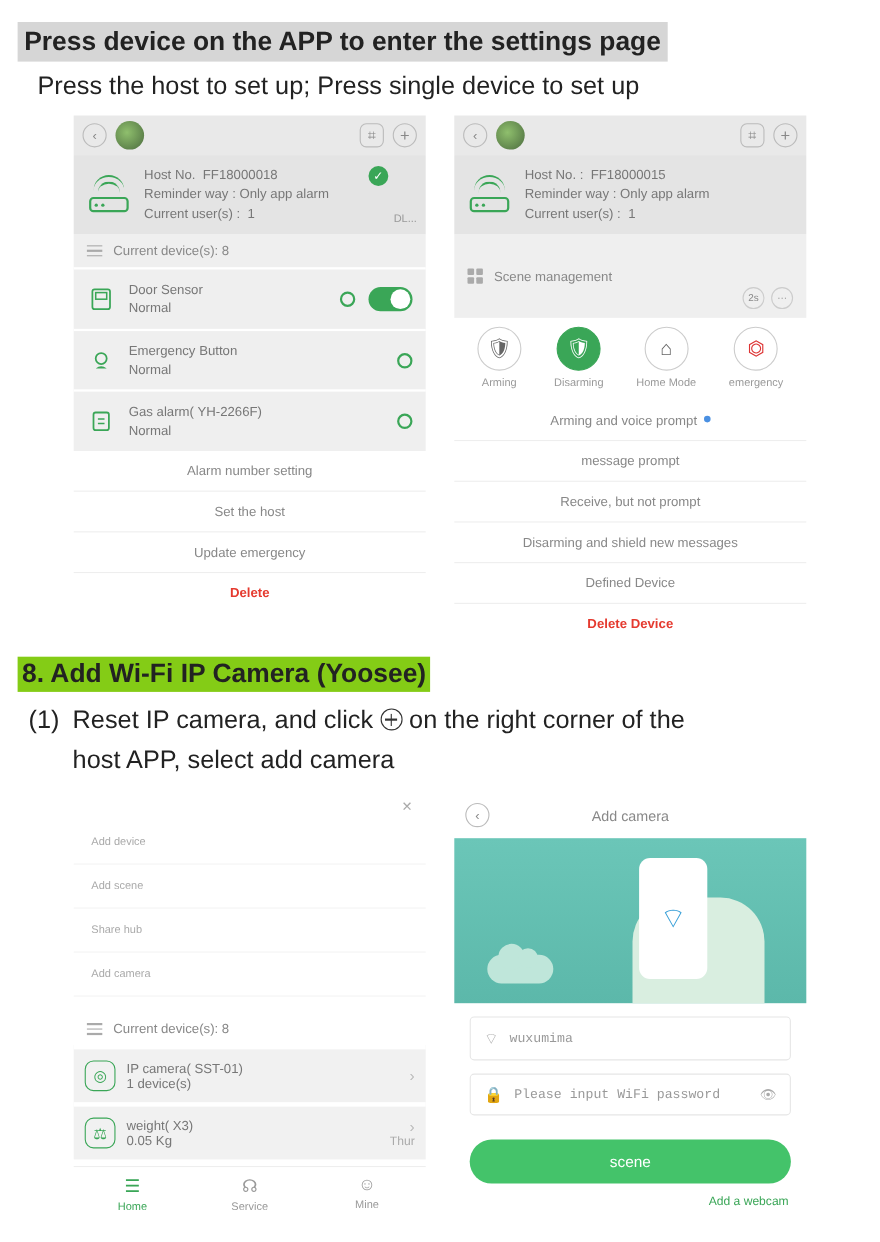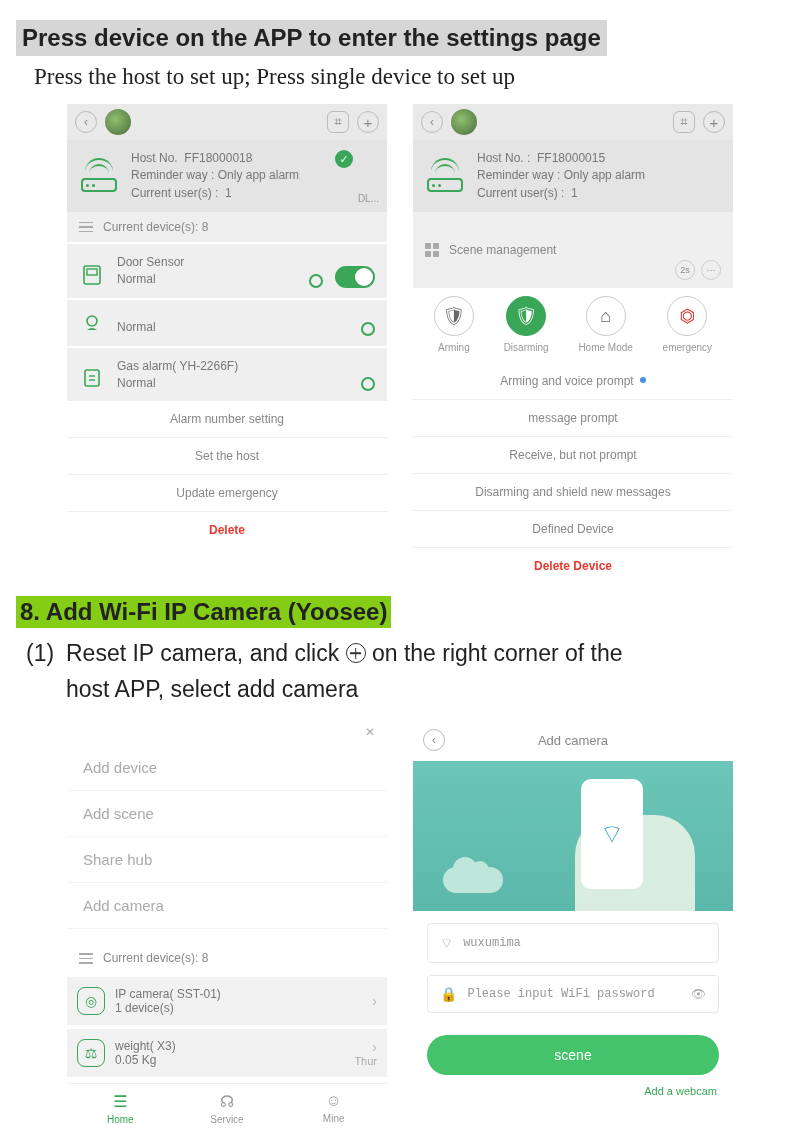--- a/index.html
+++ b/index.html
@@ -1,19 +1,19 @@
 <!DOCTYPE html>
 <html><head>
 <meta charset="utf-8">
 <style>
   * { box-sizing: border-box; margin: 0; padding: 0; }
   body { font-family: -apple-system, Helvetica, Arial, sans-serif; width: 800px; background: #fff; color: #222; }
   .page { padding: 20px 16px; }
   .heading { background: #d6d6d6; font-weight: 700; font-size: 24px; padding: 4px 6px; display: inline-block; }
-  .subheading { font-size: 23px; padding: 8px 18px 14px; font-family: Liberation Serif, serif; }
+  .subheading { font-size: 23px; padding: 8px 18px 14px; }
   .section-title { font-weight: 700; font-size: 24px; background: #84cc16; padding: 2px 4px; display: inline-block; margin-top: 6px; }
   .step-text { font-size: 23px; padding: 8px 10px 12px 10px; line-height: 1.55; }
   .step-text .num { display:inline-block; width:40px; }
   .plus-inline { display:inline-block; width:20px; height:20px; border:1.6px solid #333; border-radius:50%; position:relative; vertical-align:-2px;}
   .plus-inline::before, .plus-inline::after { content:""; position:absolute; background:#333; }
   .plus-inline::before { left:50%; top:20%; width:1.6px; height:60%; transform:translateX(-50%); }
   .plus-inline::after  { top:50%; left:20%; height:1.6px; width:60%; transform:translateY(-50%); }
 
   .shots-row { display:flex; gap:26px; justify-content:center; margin-bottom:6px;}
   .phone { width:320px; font-size:12px; color:#777; background:#fff; }
@@ -36,39 +36,39 @@
   .host-dl { position:absolute; right:8px; bottom:8px; font-size:10px; color:#999;}
 
   .sec-head { background:#efefef; display:flex; align-items:center; padding:8px 12px; gap:10px; color:#888;}
   .sec-head .ham { display:flex; flex-direction:column; gap:3px;}
   .sec-head .ham span { display:block; width:14px; height:1.5px; background:#aaa;}
   .sec-head .grid4 { display:grid; grid-template-columns:6px 6px; grid-template-rows:6px 6px; gap:2px;}
   .sec-head .grid4 span { background:#aaa; border-radius:1px;}
   .sec-head .chips { margin-left:auto; display:flex; gap:6px;margin-top:40px;}
   .sec-head .chip { width:20px; height:20px; border:1px solid #ccc; border-radius:50%; display:flex; align-items:center; justify-content:center; font-size:9px;}
 
-  .dev-row { background:#efefef; padding:10px 12px; display:flex; align-items:flex-end; gap:12px; border-top:2px solid #fff;}
+  .dev-row { background:#efefef; padding:10px 12px; display:flex; align-items:center; gap:12px; border-top:2px solid #fff;}
   .dev-icn { width:26px; height:26px; display:flex; align-items:center; justify-content:center; color:#3aa657;}
   .dev-txt { flex:1; line-height:1.4;}
   .dot-green { width:14px; height:14px; border:2px solid #3aa657; border-radius:50%; }
   .toggle { width:40px; height:22px; background:#3aa657; border-radius:11px; position:relative;}
   .toggle::after { content:""; position:absolute; right:2px; top:2px; width:18px; height:18px; background:#fff; border-radius:50%;}
 
   .plain-list .item { text-align:center; padding:11px 0; color:#888; font-size:12px;}
   .plain-list .item.del { color:#e53a2f; font-weight:600;}
   .plain-list .item + .item { border-top:1px solid #eee;}
   .plain-list .item .bluedot { display:inline-block; width:6px; height:6px; background:#4a90e2; border-radius:50%; margin-left:6px; vertical-align:2px;}
 
   .scene-row { background:#fff; padding:8px 6px 10px; display:flex; justify-content:space-around;}
   .scene-item { display:flex; flex-direction:column; align-items:center; gap:6px; font-size:10px; color:#999;}
   .scene-circ { width:40px; height:40px; border:1px solid #ccc; border-radius:50%; display:flex; align-items:center; justify-content:center; font-size:18px; color:#666;}
   .scene-circ.filled { background:#3aa657; border-color:#3aa657; color:#fff;}
 
   .popup { background:#fff; }
-  .popup .pitem { padding:14px 16px; color:#aaa; font-size:15px; border-bottom:1px solid #f3f3f3;}
+  .popup .pitem { padding:14px 16px; color:#aaa; font-size:10px; border-bottom:1px solid #f3f3f3;}
   .popup .px { text-align:right; padding:6px 12px; color:#aaa;}
 
   .list2 .row2 { background:#f1f1f1; padding:10px; display:flex; align-items:center; gap:10px; border-top:4px solid #fff;}
   .list2 .ic { width:28px; height:28px; border:1.5px solid #3aa657; border-radius:8px; display:flex; align-items:center; justify-content:center; color:#3aa657; font-size:14px;}
   .list2 .chev { color:#bbb; font-size:14px;}
   .list2 .meta { margin-left:auto; text-align:right; color:#aaa; font-size:11px;}
 
   .bottom-nav { display:flex; border-top:1px solid #eee; margin-top:6px;}
   .bottom-nav .bn { flex:1; text-align:center; padding:8px 0 6px; font-size:10px; color:#999;}
   .bottom-nav .bn.active { color:#3aa657;}
@@ -148,20 +148,21 @@
         <div class="toggle"></div>
       </div>
       <div class="dev-row">
         <div class="dev-icn">
           <svg width="22" height="22">
               <circle cx="11" cy="9" r="5" fill="none" stroke="#3aa657" stroke-width="1.6"></circle>
               <path d="M6 18 Q11 14 16 18" fill="#3aa657"></path>
             </svg>
         </div>
         <div class="dev-txt">
+          <div>Emergency Button</div>
           <div>Normal</div>
         </div>
         <div class="dot-green"></div>
       </div>
       <div class="dev-row">
         <div class="dev-icn">
           <svg width="22" height="22">
               <rect x="4" y="3" width="14" height="16" rx="2" fill="none" stroke="#3aa657" stroke-width="1.6"></rect>
               <line x1="8" y1="9" x2="14" y2="9" stroke="#3aa657" stroke-width="1.4"></line>
               <line x1="8" y1="13" x2="14" y2="13" stroke="#3aa657" stroke-width="1.4"></line>

